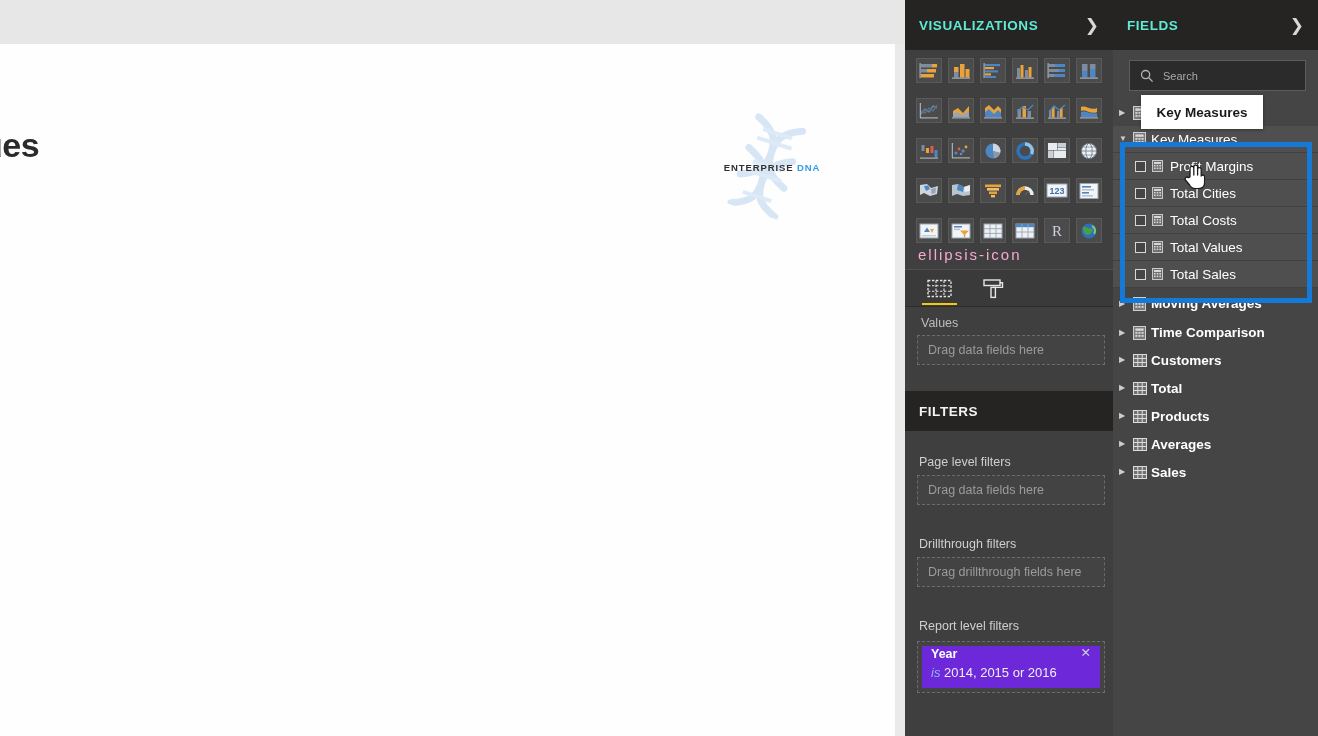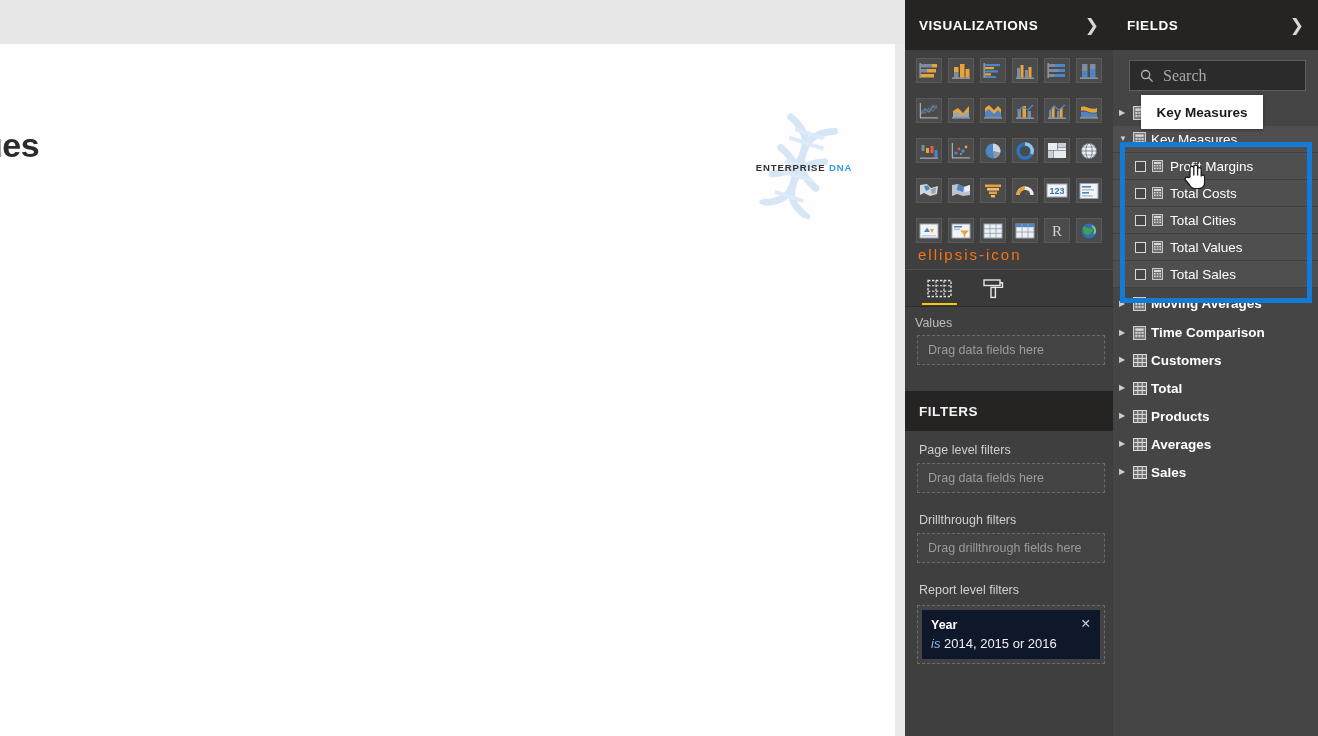--- a/index.html
+++ b/index.html
@@ -13,96 +13,96 @@
 
   
   .ribbon-strip { position:absolute; left:0; top:0; width:905px; height:44px; background:#e7e7e8; }
   .canvas-wrap { position:absolute; left:0; top:44px; width:905px; height:692px; background:#efefef; }
   .canvas-page { position:absolute; left:-10px; top:0px; width:905px; height:692px; background:#fffeff; }
   .report-title {
     position:absolute; left:-8px; top:82px;
     font-size:34px; font-weight:bold; color:#2b2b2b;
     letter-spacing:-0.5px; white-space:nowrap;
   }
-  .ed-logo { position:absolute; left:758px; top:80px; width:112px; height:84px; }
+  .ed-logo { position:absolute; left:726px; top:80px; width:112px; height:84px; }
   .ed-helix {
     position:absolute; left:16px; top:-6px; width:70px; height:96px;
     opacity:.22; transform:rotate(18deg);
   }
   .ed-wordmark {
     position:absolute; left:0; top:38px; width:112px;
     font-size:9.5px; font-weight:bold; letter-spacing:.9px;
     color:#2f2f2f; text-align:center; white-space:nowrap;
   }
   .ed-wordmark .dna { color:#2f9fe8; }
   .canvas-edge { position:absolute; left:895px; top:44px; width:10px; height:692px; background:#eaeaea; }
 
   
   .viz-pane { position:absolute; left:905px; top:0; width:208px; height:736px; background:#3f3f3f; }
   .pane-header {
     height:50px; background:#252423; display:flex; align-items:center;
     padding:0 14px; justify-content:space-between;
   }
   .pane-header .ttl {
-    color:#ffffff; font-size:13.5px; font-weight:bold; letter-spacing:.55px;
+    color:#5eead4; font-size:13.5px; font-weight:bold; letter-spacing:.55px;
   }
   .chev { color:#d8d8d8; font-size:17px; line-height:1; font-weight:300; }
 
   .viz-grid {
     padding:8px 9px 2px 11px; display:grid;
     grid-template-columns:repeat(6, 1fr); gap:15px 4px;
   }
   .viz-ic {
     width:26px; height:25px; background:#4b4b4b; border:1px solid #5a5a5a;
     display:flex; align-items:center; justify-content:center; overflow:hidden;
   }
   .viz-ic svg { display:block; }
-  .viz-more { color:#f97316; font-size:15px; letter-spacing:2px; padding:1px 0 6px 13px; }
+  .viz-more { color:#f9a8d4; font-size:15px; letter-spacing:2px; padding:1px 0 6px 13px; }
 
   .viz-tabs {
     height:38px; border-top:1px solid #4f4f4f; border-bottom:1px solid #2c2c2c;
     background:#3a3a3a; display:flex; align-items:center; padding-left:22px; gap:30px;
     position:relative;
   }
   .viz-tab { position:relative; height:38px; display:flex; align-items:center; }
   .viz-tab.active::after {
     content:""; position:absolute; left:-5px; right:-5px; bottom:2px; height:2.5px; background:#f2c811;
   }
 
-  .sec-label { color:#bdbdbd; font-size:12.5px; padding:9px 0 5px 10px; }
+  .sec-label { color:#bdbdbd; font-size:12.5px; padding:9px 0 5px 16px; }
   .dropzone {
     margin:0 8px 8px 12px; height:30px; border:1px dashed #6b6b6b;
     display:flex; align-items:center; padding-left:10px;
     color:#9b9b9b; font-size:12.5px; background:#434343;
   }
 
   .filters-head {
     background:#252423; height:40px; display:flex; align-items:center; padding-left:14px;margin-top:26px;
   }
   .filters-head .ttl { color:#f3f3f3; font-size:13.5px; font-weight:bold; letter-spacing:.55px; }
 
-  .filt-label { color:#cfcfcf; font-size:12.5px; padding:12px 0 6px 14px; }
+  .filt-label { color:#cfcfcf; font-size:12.5px; padding:24px 0 6px 14px; }
   .filt-card {
     margin:2px 8px 0 12px; border:1px dashed #6b6b6b; padding:4px; background:#434343;
   }
-  .filt-inner { background:#0f172a; padding:8px 9px 8px 9px; }
+  .filt-inner { background:#6d28d9; padding:1px 9px 8px 9px; }
   .filt-row1 { display:flex; justify-content:space-between; align-items:flex-start; }
   .filt-name { color:#ffffff; font-size:12.5px; font-weight:bold; }
   .filt-x { color:#d0d0d0; font-size:12.5px; cursor:pointer; line-height:1; }
   .filt-val { color:#f0f0f0; font-size:13px; margin-top:4px; }
   .filt-val .kw { color:#8fb8e8;font-style:italic; }
 
   
   .fields-pane { position:absolute; left:1113px; top:0; width:205px; height:736px; background:#454545; }
   .search-wrap { padding:10px 12px 6px 16px; }
   .search-box {
     height:31px; background:#2b2b2b; border:1px solid #5d5d5d;
     display:flex; align-items:center; padding-left:10px; gap:9px;
   }
-  .search-ph { color:#a9a9a9; font-size:16px;font-family:Liberation Serif, serif; }
+  .search-ph { color:#a9a9a9; font-size:11px; }
 
   .field-list { position:relative; padding-top:2px; }
   .f-row {
     height:27px; display:flex; align-items:center; font-size:13.5px; color:#ffffff;
     padding-left:6px; position:relative;
   }
   .f-row.child { padding-left:22px; }
   .f-row.shaded { background:#4f4f4f; border-bottom:1px solid #414141; }
   .f-arrow { width:14px; color:#cdcdcd; font-size:8px; line-height:1; }
   .f-arrow.down { color:#cdcdcd; }
@@ -549,37 +549,37 @@
               <rect x="0.5" y="0.5" width="10" height="11" fill="#6f6f6f" stroke="#c8c8c8"></rect>
               <rect x="2" y="2" width="7" height="2" fill="#d7d7d7"></rect>
               <rect x="2" y="5" width="1.6" height="1.5" fill="#d7d7d7"></rect>
               <rect x="4.7" y="5" width="1.6" height="1.5" fill="#d7d7d7"></rect>
               <rect x="7.4" y="5" width="1.6" height="1.5" fill="#d7d7d7"></rect>
               <rect x="2" y="7.6" width="1.6" height="1.5" fill="#d7d7d7"></rect>
               <rect x="4.7" y="7.6" width="1.6" height="1.5" fill="#d7d7d7"></rect>
               <rect x="7.4" y="7.6" width="1.6" height="1.5" fill="#d7d7d7"></rect>
             </svg>
         </span>
-        <span class="f-txt">Total Costs</span>
+        <span class="f-txt">Total Cities</span>
       </div>
       <div class="f-row child shaded">
         <span class="f-chk"></span>
         <span class="f-ico">
           <svg width="11" height="12">
               <rect x="0.5" y="0.5" width="10" height="11" fill="#6f6f6f" stroke="#c8c8c8"></rect>
               <rect x="2" y="2" width="7" height="2" fill="#d7d7d7"></rect>
               <rect x="2" y="5" width="1.6" height="1.5" fill="#d7d7d7"></rect>
               <rect x="4.7" y="5" width="1.6" height="1.5" fill="#d7d7d7"></rect>
               <rect x="7.4" y="5" width="1.6" height="1.5" fill="#d7d7d7"></rect>
               <rect x="2" y="7.6" width="1.6" height="1.5" fill="#d7d7d7"></rect>
               <rect x="4.7" y="7.6" width="1.6" height="1.5" fill="#d7d7d7"></rect>
               <rect x="7.4" y="7.6" width="1.6" height="1.5" fill="#d7d7d7"></rect>
             </svg>
         </span>
-        <span class="f-txt">Total Cities</span>
+        <span class="f-txt">Total Costs</span>
       </div>
       <div class="f-row child shaded">
         <span class="f-chk"></span>
         <span class="f-ico">
           <svg width="11" height="12">
               <rect x="0.5" y="0.5" width="10" height="11" fill="#6f6f6f" stroke="#c8c8c8"></rect>
               <rect x="2" y="2" width="7" height="2" fill="#d7d7d7"></rect>
               <rect x="2" y="5" width="1.6" height="1.5" fill="#d7d7d7"></rect>
               <rect x="4.7" y="5" width="1.6" height="1.5" fill="#d7d7d7"></rect>
               <rect x="7.4" y="5" width="1.6" height="1.5" fill="#d7d7d7"></rect>

